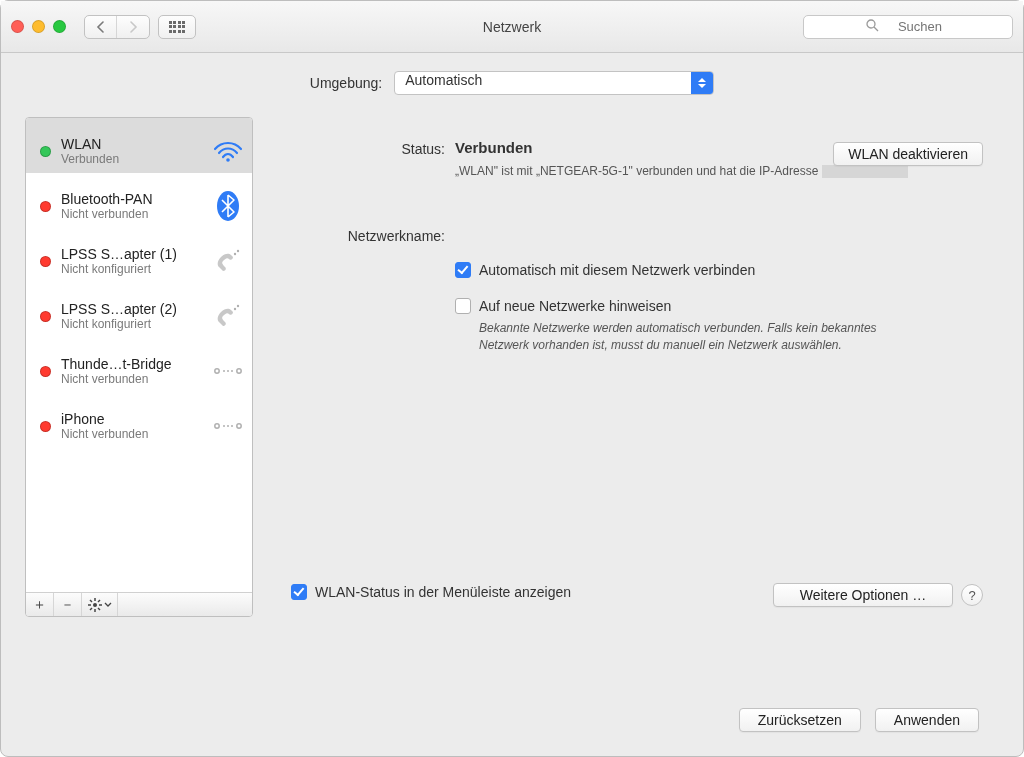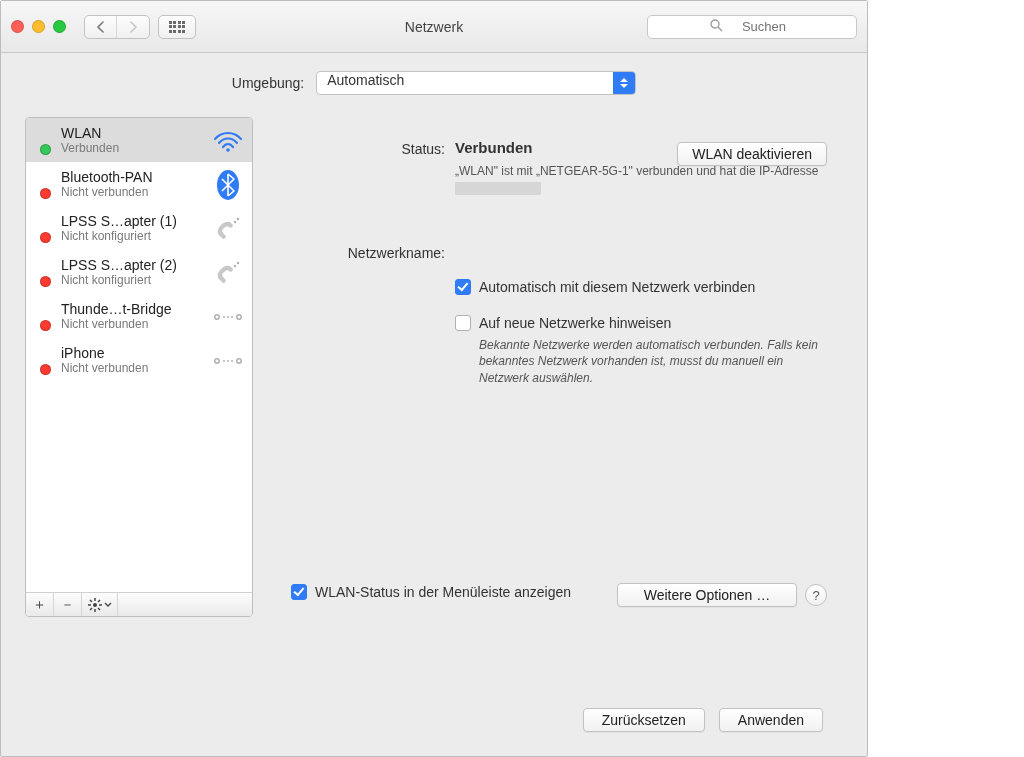--- a/index.html
+++ b/index.html
@@ -6,25 +6,25 @@
   body {
     font-family: -apple-system, "Helvetica Neue", Helvetica, Arial, sans-serif;
     font-size: 13px;
     color: #333;
     background: #fff;
     width: 1024px;
     height: 757px;
     overflow: hidden;
   }
   .window {
-    width: 868px;
+    width: 1024px;
     height: 757px;
     background: linear-gradient(#ececec, #ececec);
     border: 1px solid #bdbdbd;
-    border-radius: 2px;
+    border-radius: 8px;
     position: relative;
   }
   .titlebar {
     height: 52px;
     background: linear-gradient(#f7f7f7, #e8e8e8);
     border-bottom: 1px solid #c8c8c8;
     display: flex;
     align-items: center;
     padding: 0 10px;
     gap: 8px;
@@ -161,22 +161,22 @@
     border: 1px solid #bfbfbf;
     border-radius: 4px;
     height: 500px;
     overflow: hidden;
     display: flex;
     flex-direction: column;
   }
   .service-list { flex: 1; }
   .service {
     display: flex;
-    align-items: flex-end;
-    padding: 7px 8px 7px 14px;
+    align-items: center;
+    padding: 18px 8px 7px 14px;
     gap: 10px;
     border-bottom: 0;
     position: relative;
   }
   .service.selected { background: #dcdcdc; }
   .status-dot {
     width: 11px; height: 11px;
     border-radius: 50%;
     border: 0.5px solid rgba(0,0,0,0.2);
     flex-shrink: 0;

